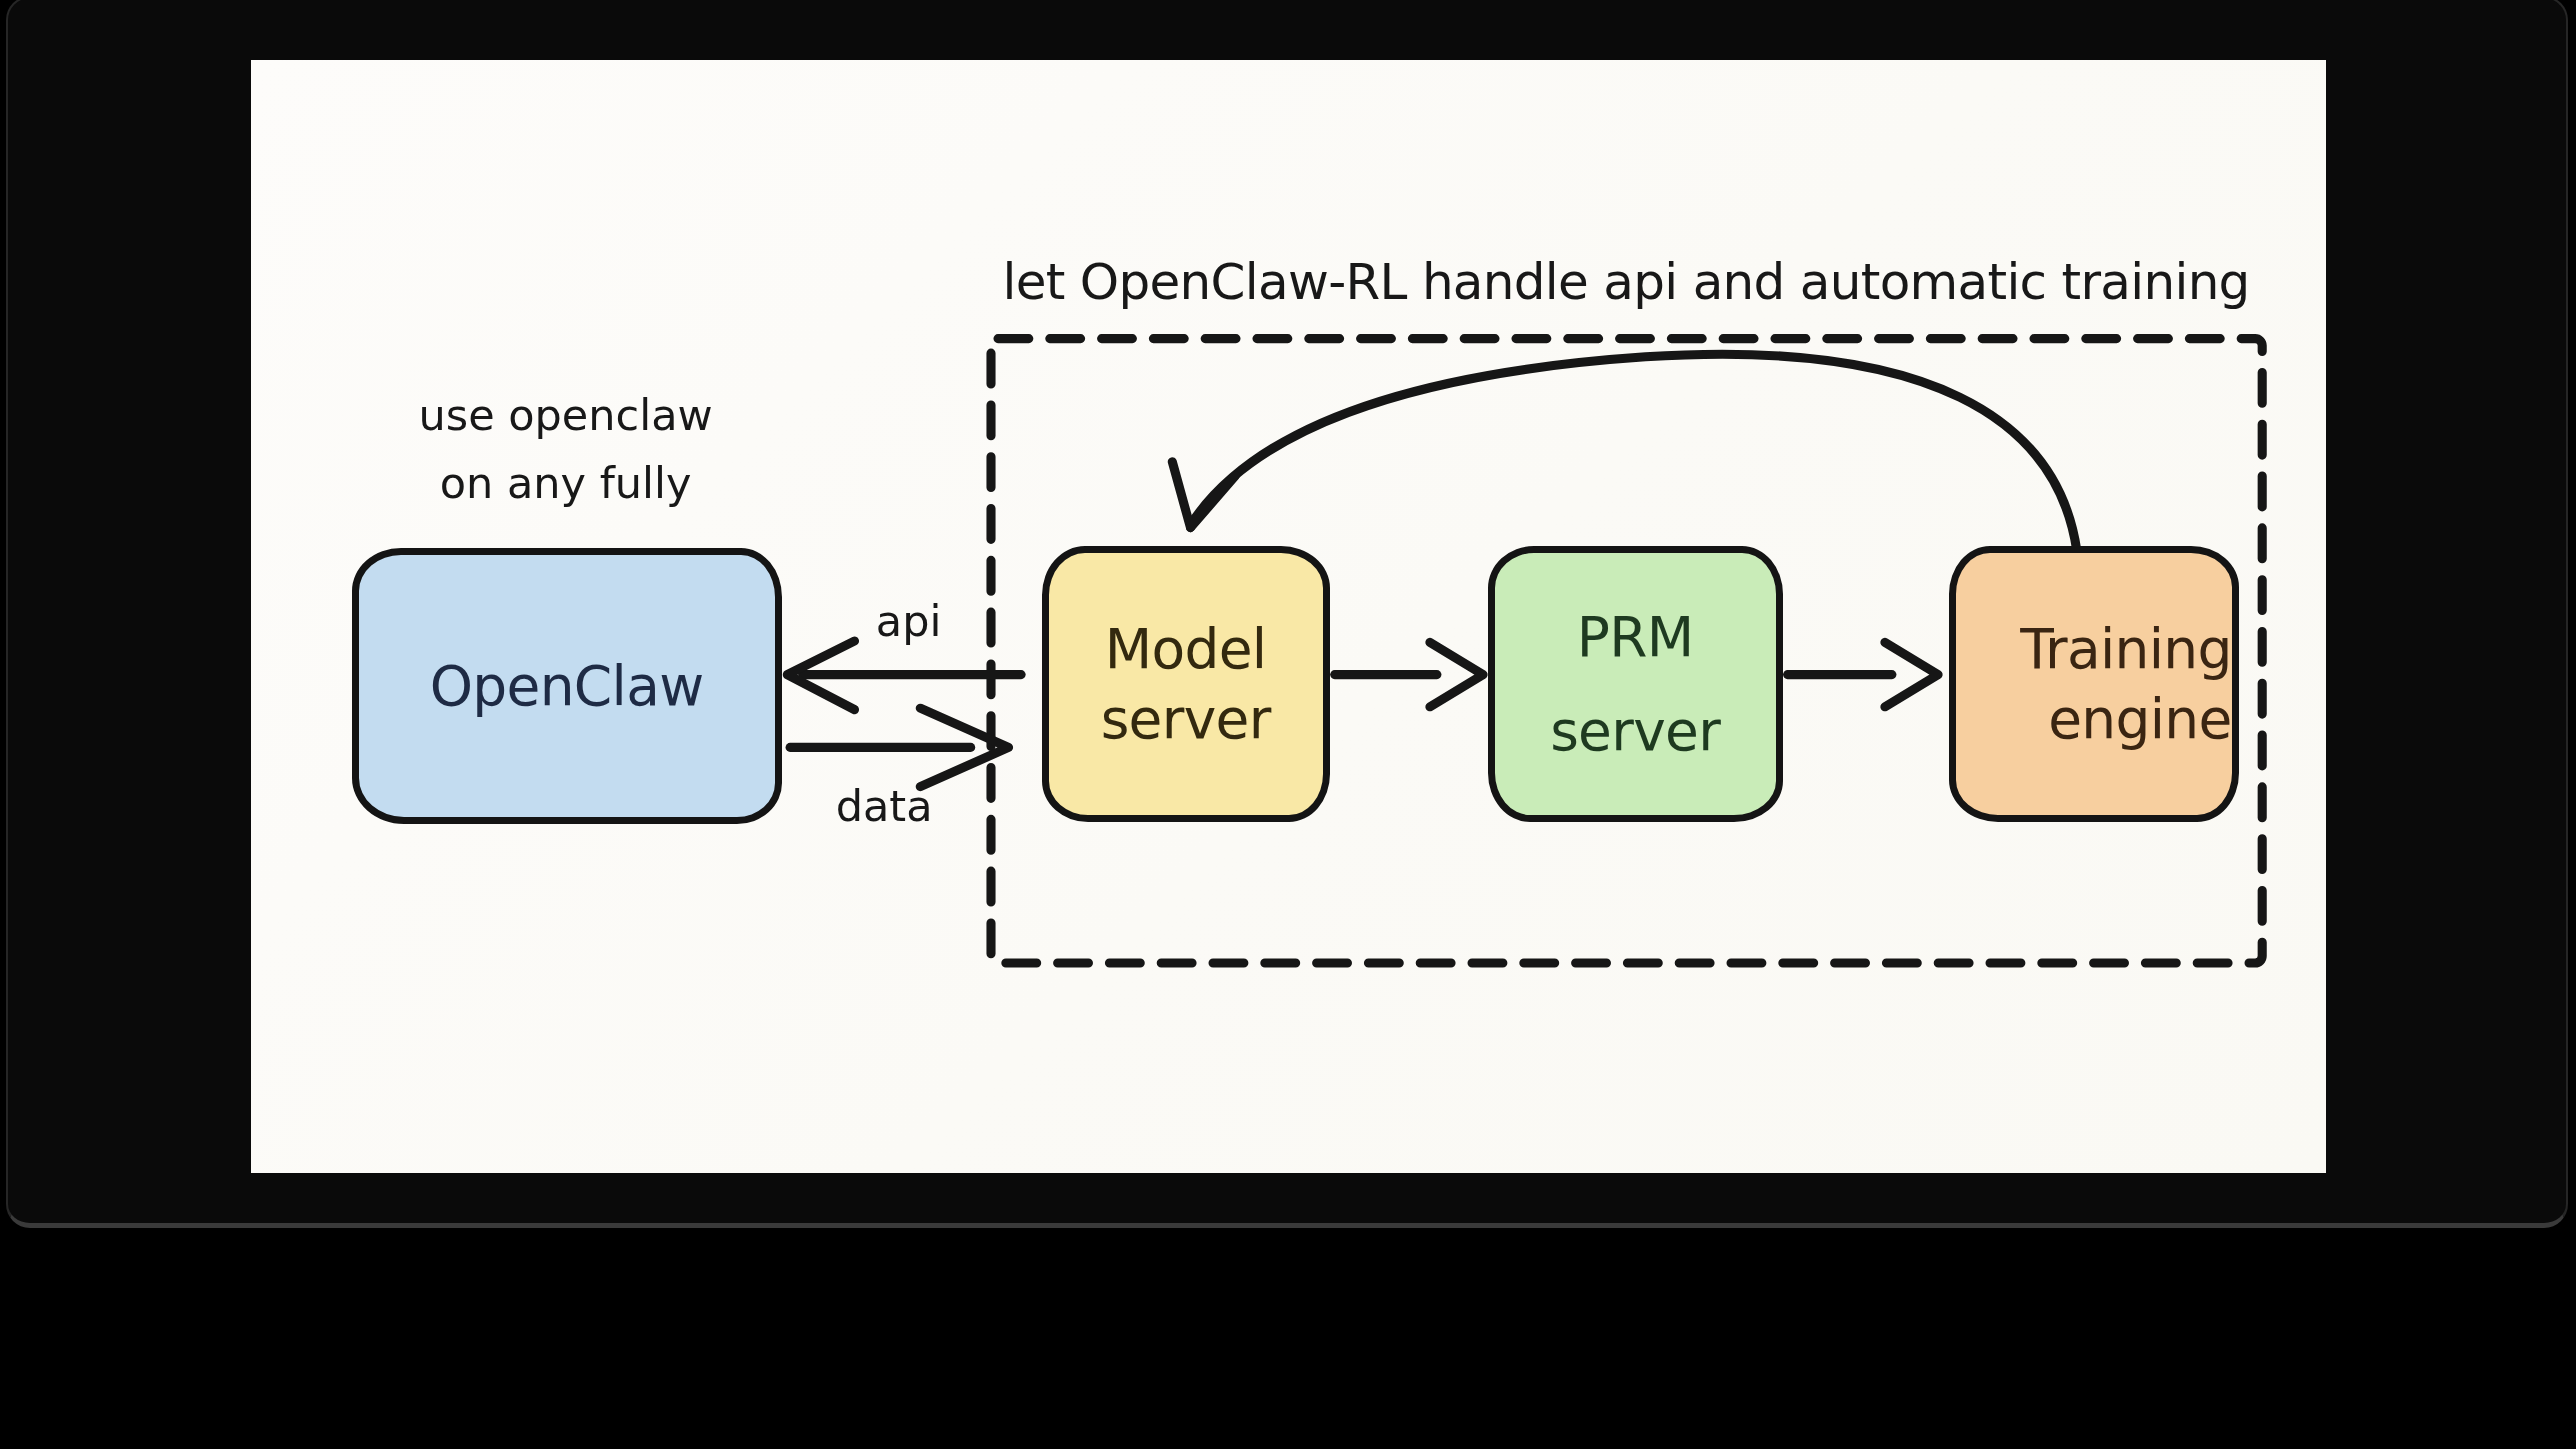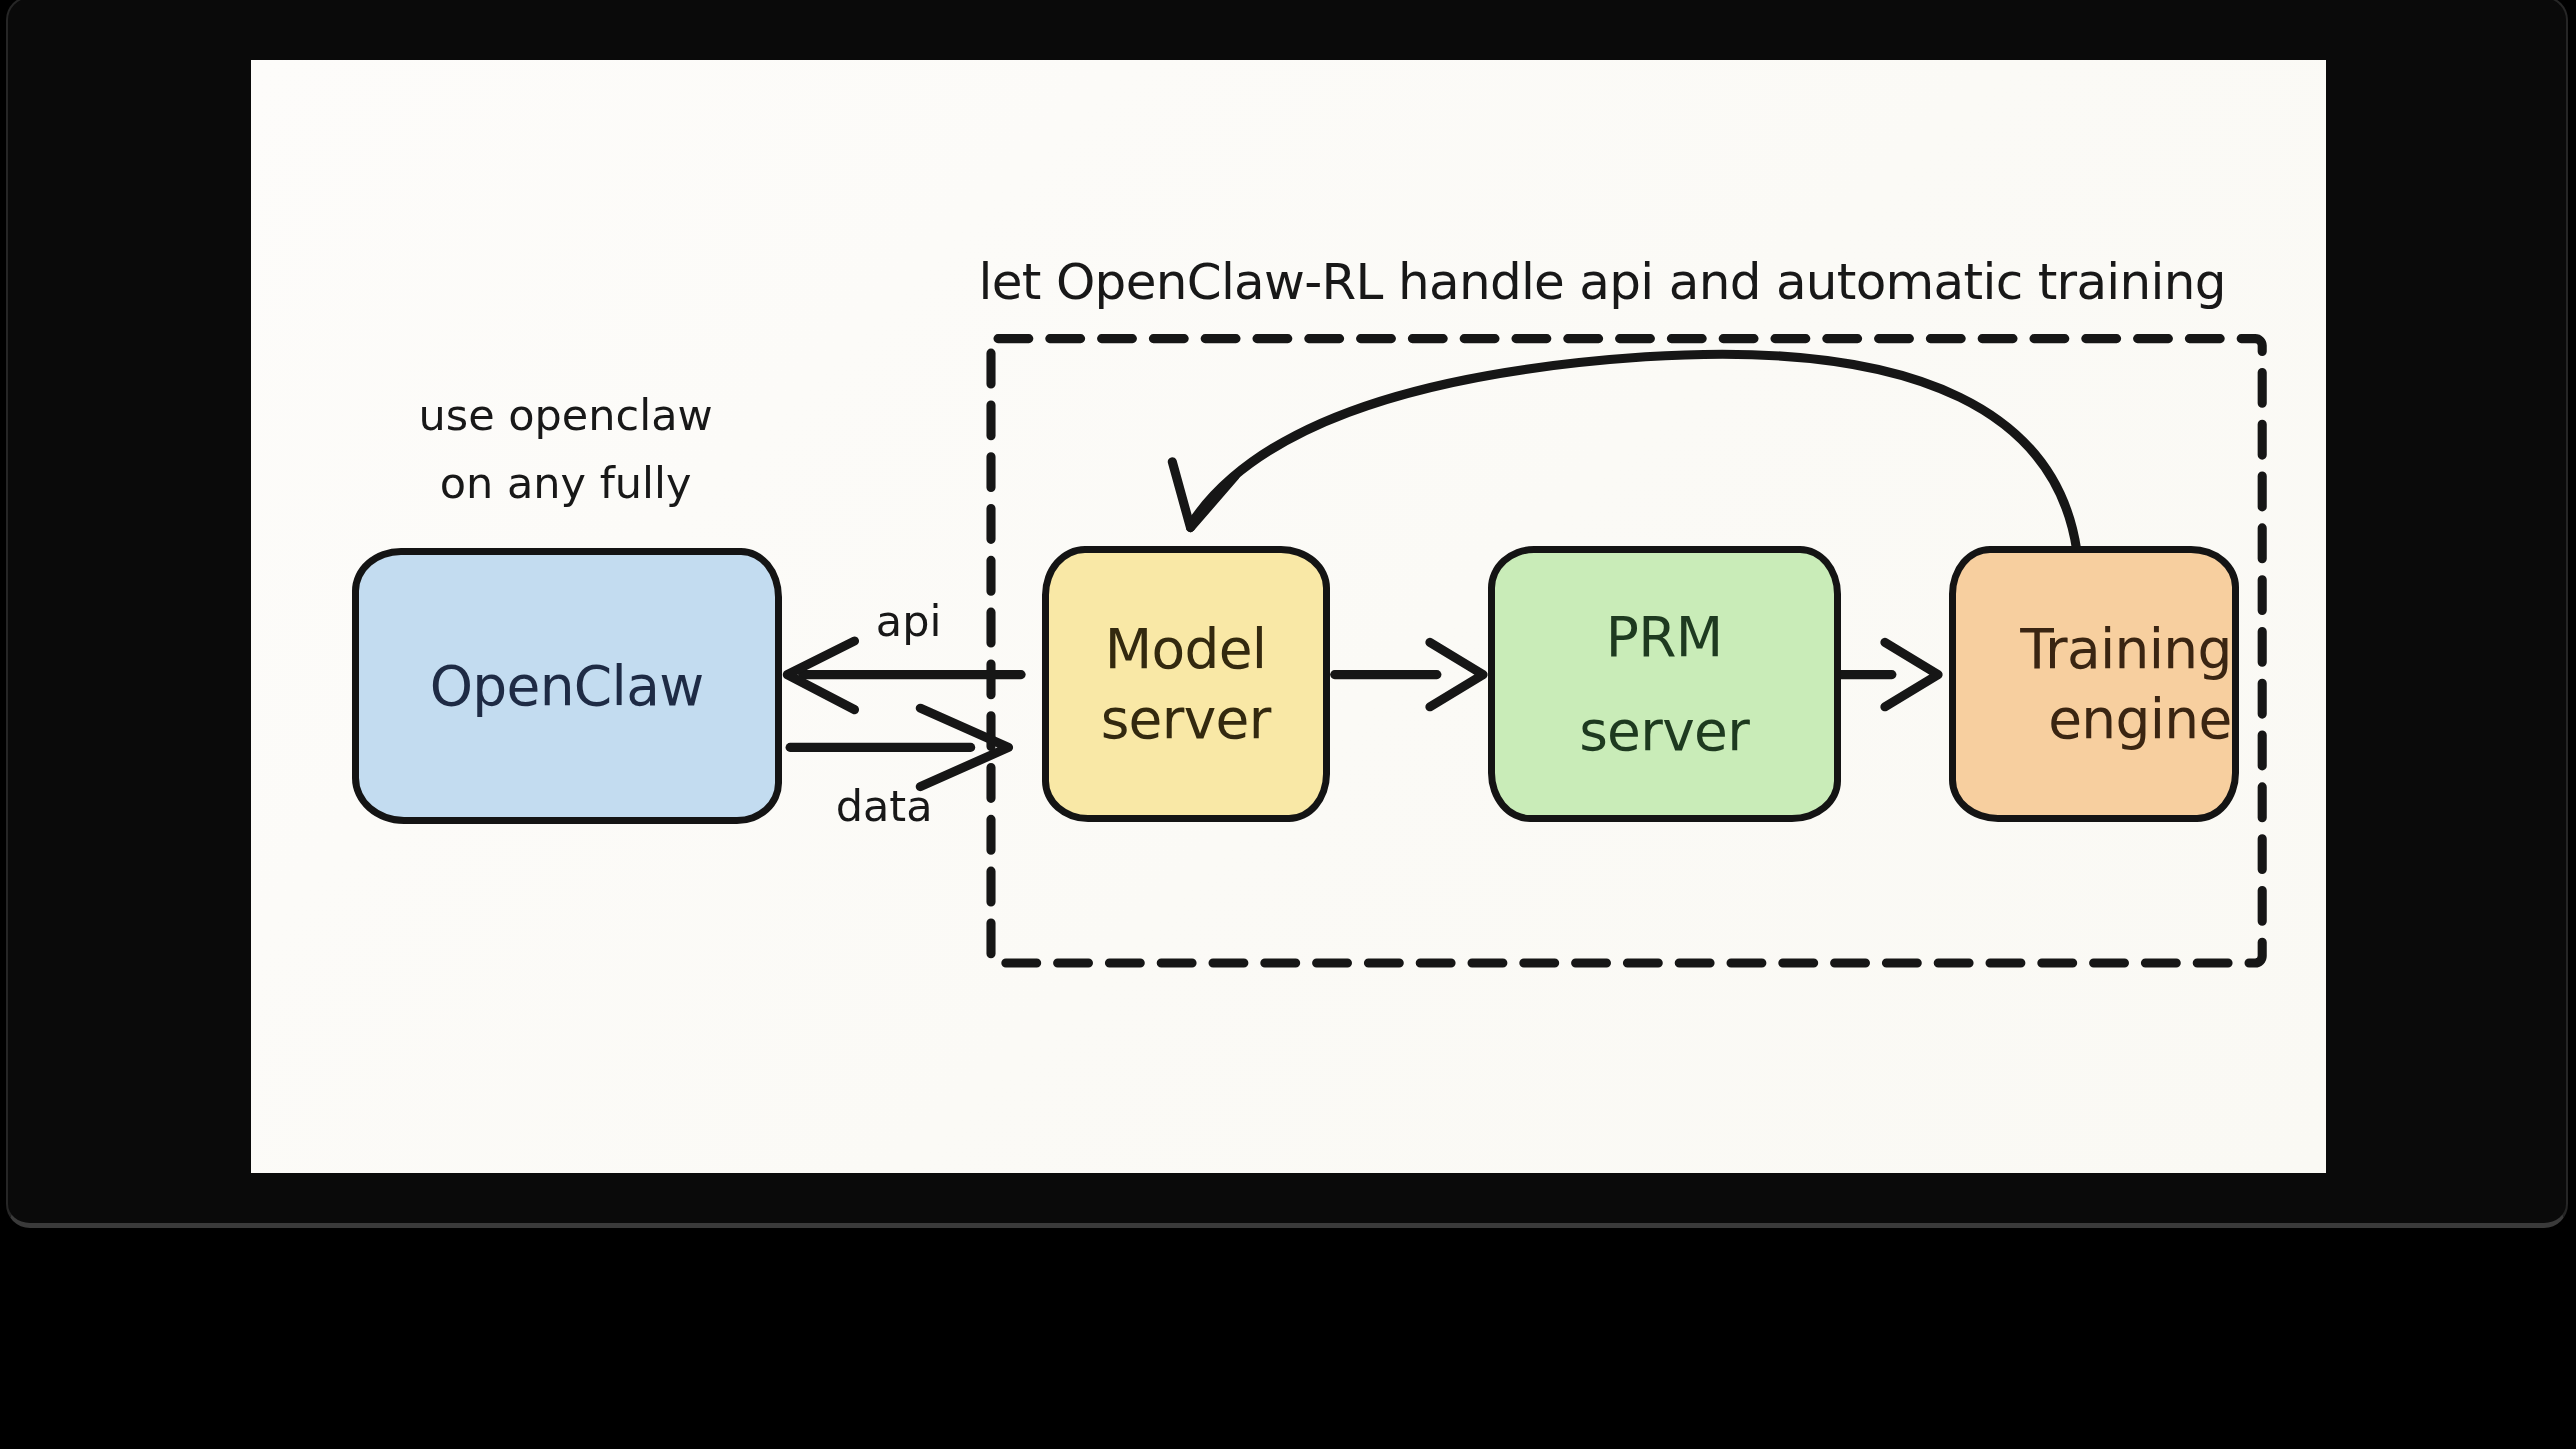--- a/index.html
+++ b/index.html
@@ -41,20 +41,21 @@
     position: absolute;
     left: 0; top: 0;
     width: 2075px;
     height: 1113px;
   }
   .title {
     position: absolute;
     left: 728px;
     top: 193px;
     width: 1295px;
+    text-align: center;
     font-size: 50px;
     letter-spacing: -0.7px;
     color: #181818;
     white-space: nowrap;
   }
   .device-note {
     position: absolute;
     left: 84px;
     top: 321px;
     width: 462px;
@@ -84,21 +85,21 @@
     border-radius: 49px 41px 45px 52px / 43px 49px 41px 46px;
     color: #1e2b45;
   }
   .box-model {
     left: 791px; top: 486px; width: 288px; height: 276px;
     background: #f9e8a6;
     border-radius: 43px 49px 41px 46px / 49px 42px 48px 41px;
     color: #33290f;
   }
   .box-prm {
-    left: 1237px; top: 486px; width: 353px; height: 276px;
+    left: 1237px; top: 486px; width: 295px; height: 276px;
     background: #c9ecb8;
     border-radius: 46px 41px 49px 42px / 42px 48px 41px 49px;
     color: #1e3a20;
     gap: 24px;
   }
   .box-training {
     left: 1698px; top: 486px; width: 290px; height: 276px;
     background: #f7cf9f;
     border-radius: 41px 48px 42px 49px / 48px 41px 49px 42px;
     color: #3a2512;

